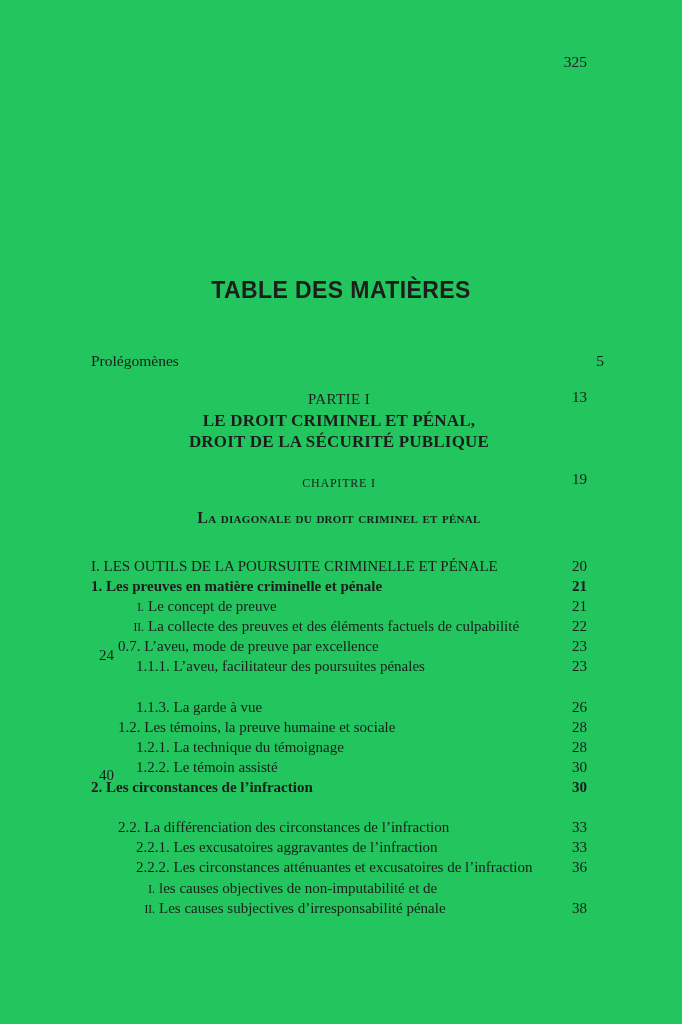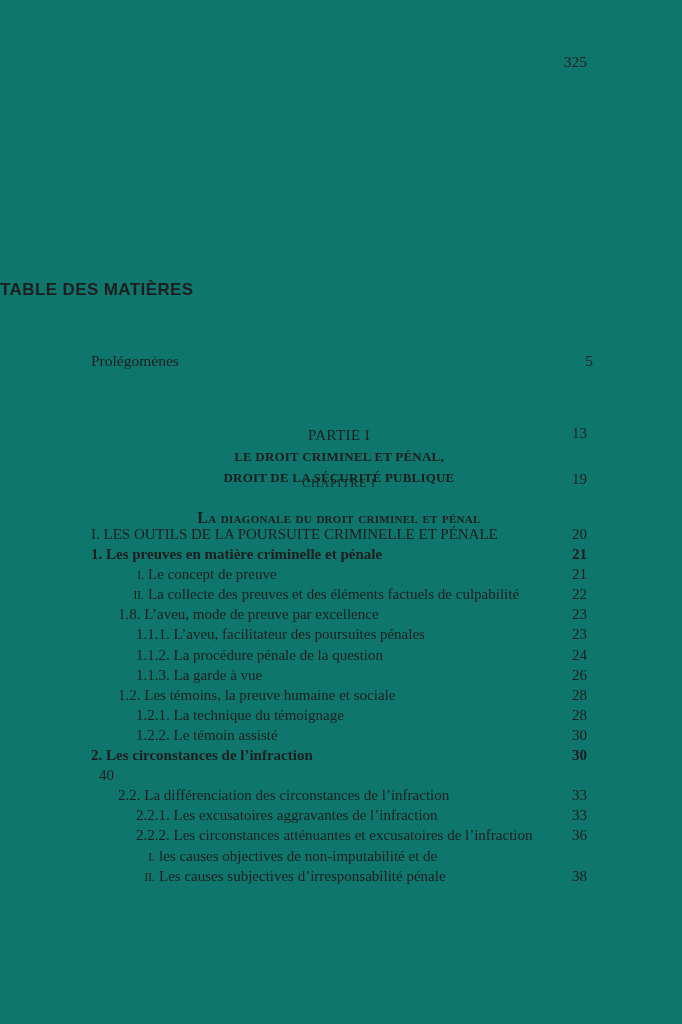--- a/index.html
+++ b/index.html
@@ -1,81 +1,81 @@
 <!DOCTYPE html>
 <html><head>
 <meta charset="utf-8">
 <style>
   html, body { margin: 0; padding: 0; background: #ffffff; }
   .page {
     position: relative;
     width: 682px;
     height: 1024px;
-    background: #0f766e;
+    background: #22c55e;
     color: #1d1d1d;
     font-family: "Liberation Serif", serif;
     overflow: hidden;
   }
   
   .folio {
     position: absolute;
     top: 53px;
     right: 95px;
     font-size: 15.5px;
     line-height: 18px;
   }
   
   .toc-title {
     position: absolute;
     top: 279px;
     left: 0;
     width: 100%;
     margin: 0;
+    text-align: center;
     font-family: "Liberation Sans", sans-serif;
     font-weight: 700;
-    font-size: 17px;
+    font-size: 23px;
     letter-spacing: 0.4px;
     line-height: 22px;
   }
   
   .prologue-row {
     position: absolute;
     top: 351px;
     left: 91px;
-    right: 89px;
+    right: 78px;
     display: flex;
     justify-content: space-between;
     align-items: baseline;
     font-size: 15.5px;
     line-height: 19px;
   }
   
   .part-block {
     position: absolute;
     top: 389px;
     left: 91px;
     right: 95px;
     text-align: center;
-    margin-top: 36px;
   }
   .head-line { position: relative; }
   .head-line .pg {
     position: absolute;
     right: 0;
     top: 0;
     font-size: 15px;
   }
   .part-heading {
     font-size: 15px;
     letter-spacing: 0.4px;
     line-height: 20px;
   }
   .part-title {
     font-weight: 700;
-    font-size: 13px;
+    font-size: 17px;
     line-height: 21px;
     letter-spacing: 0.2px;
   }
   .part-title-wrap { margin-top: 1px; }
   
   .chapter-block {
     position: absolute;
     top: 473px;
     left: 91px;
     right: 95px;
@@ -104,21 +104,21 @@
   }
   .entry {
     display: flex;
     justify-content: space-between;
     align-items: baseline;
     height: 20.1px;
     font-size: 15px;
     line-height: 20.1px;
     white-space: nowrap;
   }
-  .entry-label { display: inline-block; }
+  .entry-label { display: inline-block; margin-top: 32px; }
   .entry-page { padding-left: 8px; }
   .st-bold { font-weight: 700; justify-content: space-between; }
   .lv-l1 .entry-label { padding-left: 27px; }
   .lv-l2 .entry-label { padding-left: 45px; }
   .lv-r3c .entry-label { padding-left: 60px; }
   .rn {
     display: inline-block;
     text-align: right;
     font-size: 11.5px;
     margin-right: 4px;
@@ -170,29 +170,28 @@
     </div>
       <div class="entry lv-r1 st-roman">
       <span class="entry-label"><span class="rn">I.</span><span class="entry-text">Le concept de preuve</span></span>
       <span class="entry-page">21</span>
     </div>
       <div class="entry lv-r1 st-roman">
       <span class="entry-label"><span class="rn">II.</span><span class="entry-text">La collecte des preuves et des éléments factuels de culpabilité</span></span>
       <span class="entry-page">22</span>
     </div>
       <div class="entry lv-l1">
-      <span class="entry-label"><span class="entry-text">1.8. L’aveu, mode de preuve par excellence</span></span>
+      <span class="entry-label"><span class="entry-text">0.7. L’aveu, mode de preuve par excellence</span></span>
       <span class="entry-page">23</span>
     </div>
       <div class="entry lv-l2">
       <span class="entry-label"><span class="entry-text">1.1.1. L’aveu, facilitateur des poursuites pénales</span></span>
       <span class="entry-page">23</span>
     </div>
       <div class="entry lv-l2">
-      <span class="entry-label"><span class="entry-text">1.1.2. La procédure pénale de la question</span></span>
       <span class="entry-page">24</span>
     </div>
       <div class="entry lv-l2">
       <span class="entry-label"><span class="entry-text">1.1.3. La garde à vue</span></span>
       <span class="entry-page">26</span>
     </div>
       <div class="entry lv-l1">
       <span class="entry-label"><span class="entry-text">1.2. Les témoins, la preuve humaine et sociale</span></span>
       <span class="entry-page">28</span>
     </div>

